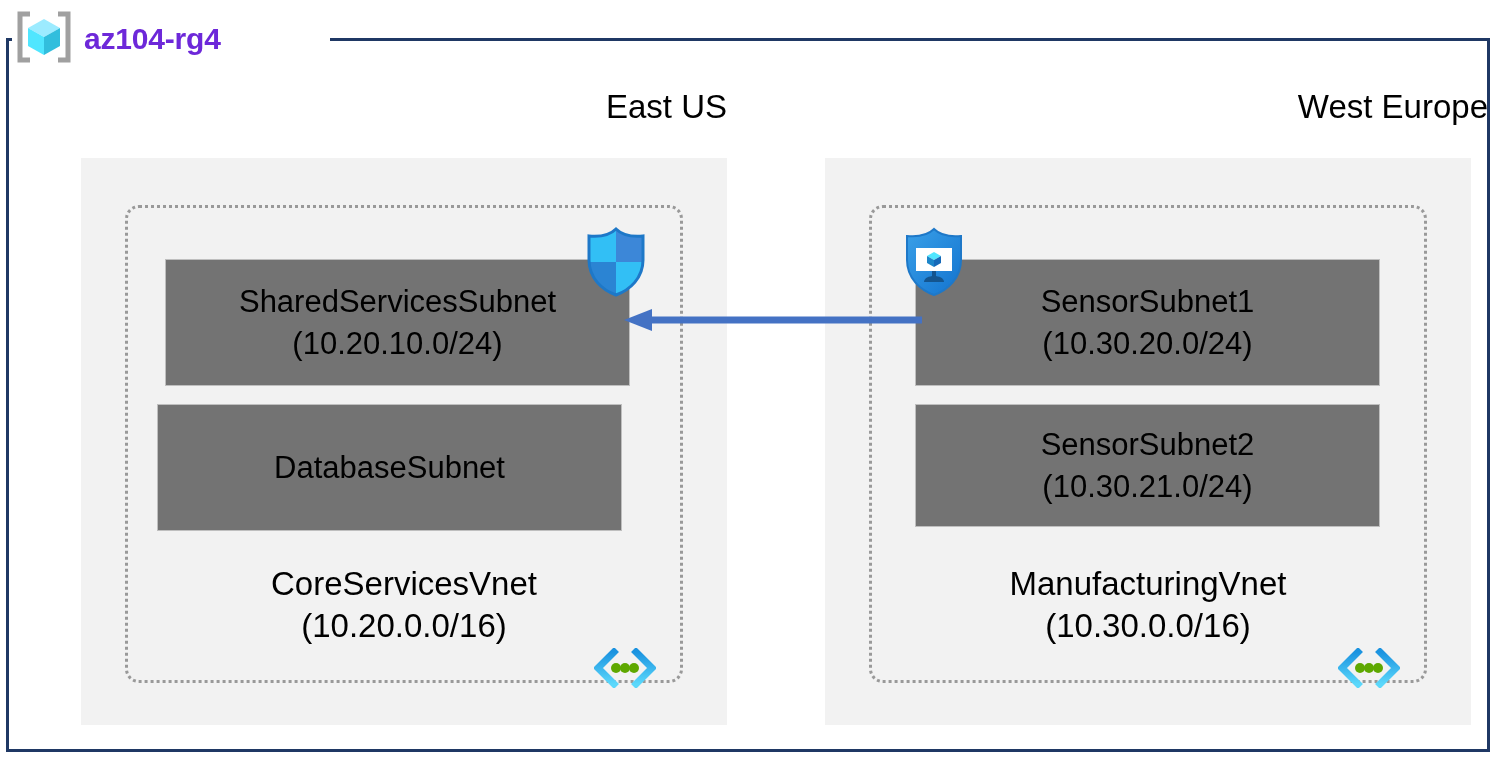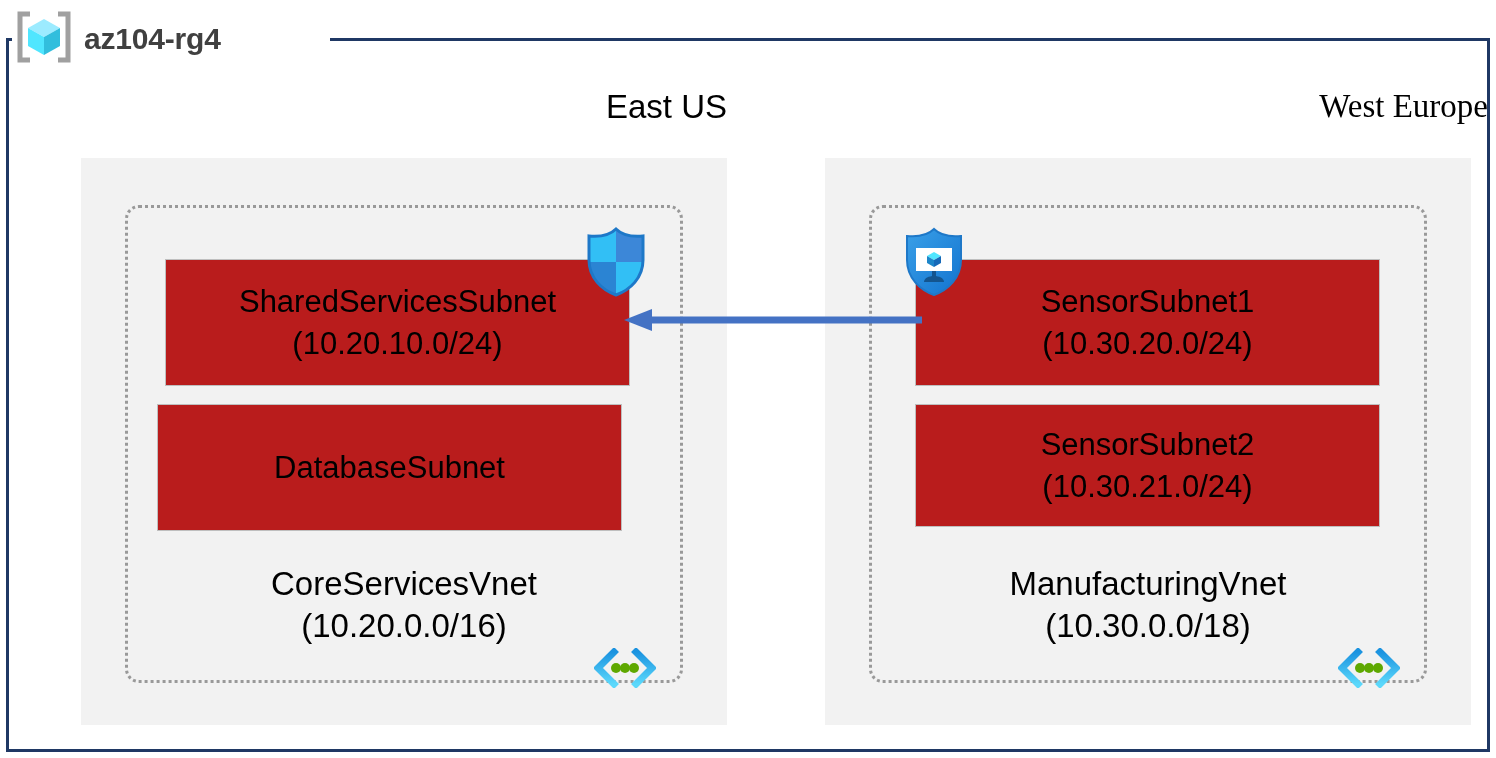--- a/index.html
+++ b/index.html
@@ -41,21 +41,21 @@
     height: 58px;
     display: flex;
     align-items: center;
     gap: 10px;
     z-index: 4;
   }
 
   #rg-title-text {
     font-size: 30px;
     font-weight: bold;
-    color: #404040;
+    color: #6d28d9;
     letter-spacing: -0.2px;
     white-space: nowrap;
   }
 
   
   .region-box {
     position: absolute;
     background: #F2F2F2;
   }
   #region-box-0 { left: 81px;  top: 158px; width: 646px; height: 567px; }
@@ -64,21 +64,21 @@
   .region-label {
     position: absolute;
     top: 88px;
     width: 646px;
     text-align: right;
     font-size: 33px;
     color: #000000;
     white-space: nowrap;
   }
   #region-label-0 { left: 81px; }
-  #region-label-1 { left: 842px; font-family: Liberation Serif, serif; }
+  #region-label-1 { left: 842px; }
 
   
   .vnet-box {
     position: absolute;
     border: 3px dotted #999999;
     border-radius: 14px;
     background: transparent;
   }
   #vnet-box-0 { left: 125px; top: 205px; width: 558px; height: 478px; }
   #vnet-box-1 { left: 869px; top: 205px; width: 558px; height: 478px; }
@@ -101,21 +101,21 @@
     width: 62px;
     height: 40px;
     top: 648px;
   }
   #vnet-icon-0 { left: 594px; }
   #vnet-icon-1 { left: 1338px; }
 
   
   .subnet-box {
     position: absolute;
-    background: #b91c1c;
+    background: #737373;
     border: 1px solid #BFBFBF;
     display: flex;
     flex-direction: column;
     align-items: center;
     justify-content: center;
   }
   .subnet-line {
     font-size: 31px;
     line-height: 42px;
     color: #000000;
@@ -253,21 +253,21 @@
     <polygon points="26,30 33,34 33,41 26,37" fill="#1D86C9"></polygon>
     <polygon points="40,30 40,37 33,41 33,34" fill="#1669B8"></polygon>
 
     <rect x="31" y="45" width="4" height="7" fill="#14558F"></rect>
     <path d="M23 56 C23 52 28 50 33 50 C38 50 43 52 43 56 Z" fill="#14558F"></path>
   </svg>
 </span>
 
 <div class="vnet-label" id="vnet-label-1">
   <div>ManufacturingVnet</div>
-  <div>(10.30.0.0/18)</div>
+  <div>(10.30.0.0/16)</div>
 </div>
 
 <span class="vnet-corner-icon" id="vnet-icon-1">
   <svg width="62" height="40" viewBox="0 0 62 40">
     <defs>
       <linearGradient id="vnBracketGrad1" x1="0" y1="0" x2="0" y2="1">
         <stop offset="0%" stop-color="#1B93E0"></stop>
         <stop offset="100%" stop-color="#5BD8FB"></stop>
       </linearGradient>
     </defs>

